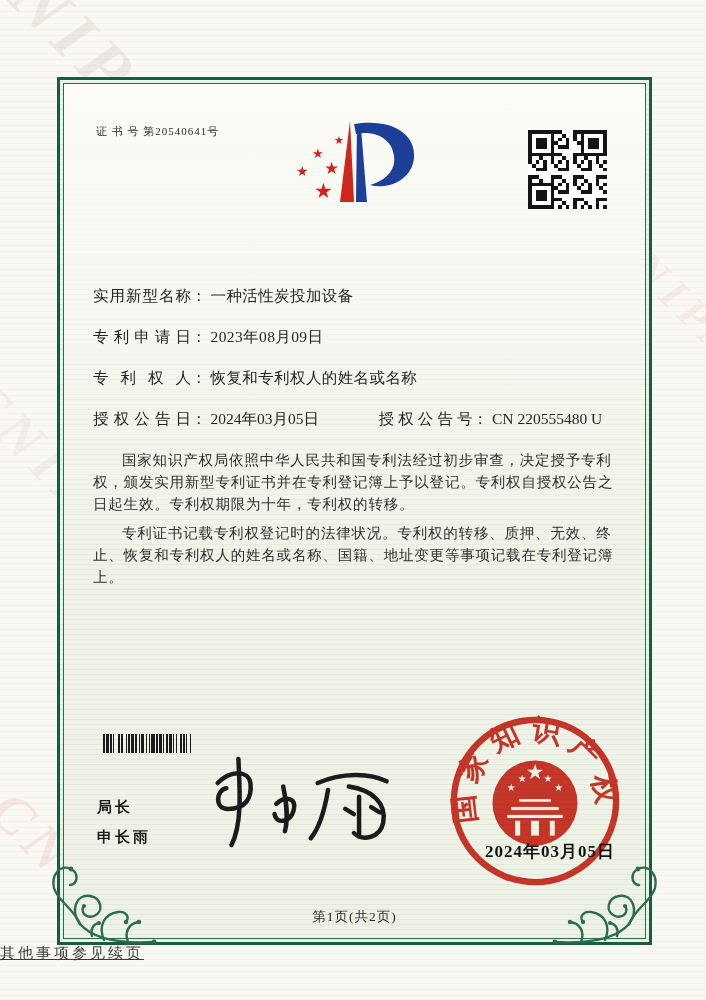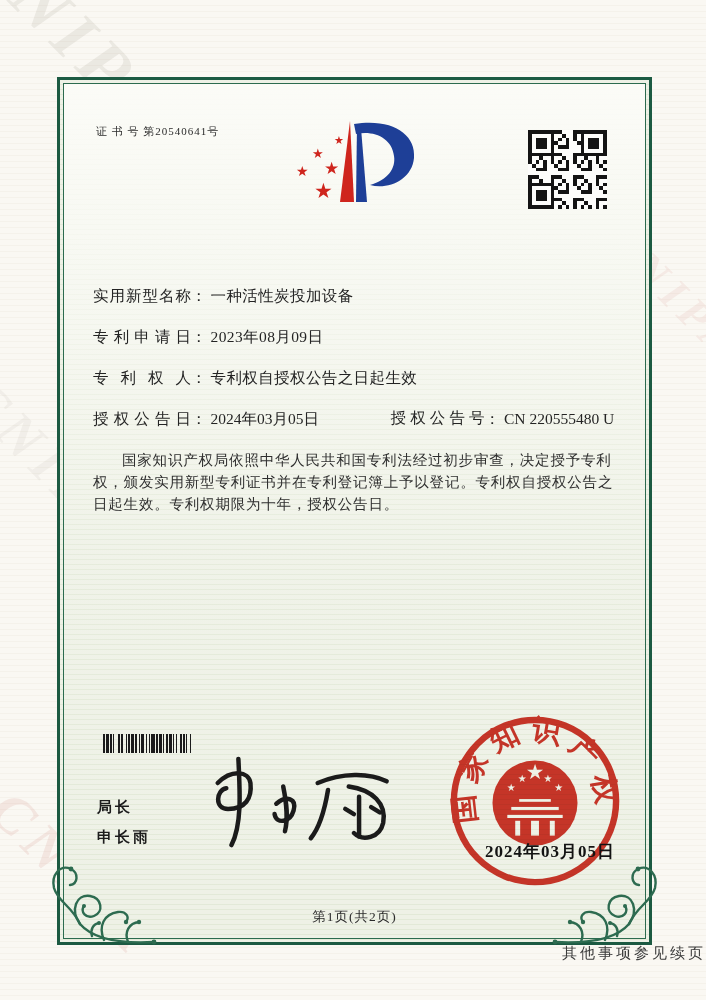--- a/index.html
+++ b/index.html
@@ -42,40 +42,40 @@
   .qr .d{background:#141414;}
   .title{position:absolute;left:0;top:136px;width:100%;text-align:center;z-index:5;
          font-size:36px;font-weight:bold;letter-spacing:3px;color:#141414;}
   
   .content{position:absolute;left:33px;top:205px;right:26px;z-index:5;color:#242424;}
   .frow{margin-bottom:19px;font-size:15.5px;line-height:22px;}
   .flabel{display:inline-block;width:98px;text-align:justify;text-align-last:justify;vertical-align:top;}
   .fcolon{vertical-align:top;margin-right:4px;}
   .fvalue{display:inline-block;vertical-align:top;width:calc(100% - 124px);letter-spacing:0.4px;}
   .grant .fvalue1{display:inline-block;vertical-align:top;width:150px;}
-  .grant .flabel2{display:inline-block;width:94px;text-align:justify;text-align-last:justify;vertical-align:top;margin-left:30px;font-family:Liberation Mono, monospace;}
+  .grant .flabel2{display:inline-block;width:94px;text-align:justify;text-align-last:justify;vertical-align:top;margin-left:18px;}
   
   .paras{margin-top:12px;font-size:14.5px;line-height:22px;color:#2e2e2e;letter-spacing:0.8px;}
   .paras p{margin:0 0 7px 0;text-indent:2em;}
   
   .barcode{position:absolute;left:43px;top:654px;width:182px;height:19px;display:flex;align-items:stretch;z-index:5;}
   .barcode div{height:100%;}
   .bar-b{background:#1b1b1b;}
   .signer{position:absolute;left:37px;top:712px;z-index:5;
           font-family:"Liberation Sans","DejaVu Sans",sans-serif;font-weight:bold;
           font-size:15px;color:#1d1d1d;letter-spacing:3px;line-height:30px;}
   .signature{position:absolute;left:132px;top:672px;z-index:5;}
   .seal{position:absolute;left:386px;top:632px;width:178px;height:178px;z-index:6;
         opacity:0.93;mix-blend-mode:multiply;}
   .seal-date{position:absolute;left:400px;top:760px;width:180px;text-align:center;z-index:7;
              font-size:17px;font-weight:bold;color:#131313;letter-spacing:1px;}
   .page-note{position:absolute;left:0;bottom:16px;width:100%;text-align:center;z-index:5;
              font-size:13.5px;color:#2c2c2c;letter-spacing:1px;}
-  .footer-note{position:absolute;left:0;top:944px;width:100%;text-align:right;z-index:3;
-               font-size:15px;color:#3a3a3a;letter-spacing:3px;}
+  .footer-note{position:absolute;left:0;top:944px;width:100%;text-align:left;z-index:3;
+               font-size:15px;color:#3a3a3a;letter-spacing:3px;text-decoration:underline;}
 </style>
 </head>
 <body>
 
 <div class="wm wm1">CNIPA</div>
 <div class="wm wm2">CNIPA</div>
 <div class="wm wm3">CNIPA</div>
 <div class="wm wm4">CNIPA</div>
 <div class="wm wm5">CNIPA</div>
 <div class="wm wm6">CNIPA</div>
@@ -575,25 +575,26 @@
       <div class="d"></div>
       <div></div>
       <div class="d"></div>
     </div>
 
 
   <div class="content">
     <div id="fields">
         <div class="frow"><span class="flabel">实用新型名称</span><span class="fcolon">：</span><span class="fvalue">一种活性炭投加设备</span></div>
         <div class="frow"><span class="flabel">专利申请日</span><span class="fcolon">：</span><span class="fvalue">2023年08月09日</span></div>
-        <div class="frow"><span class="flabel">专利权人</span><span class="fcolon">：</span><span class="fvalue">专利权自授权公告之日起生效</span></div>
+        <div class="frow"><span class="flabel">专利权人</span><span class="fcolon">：</span><span class="fvalue">恢复和专利权人的姓名或名称</span></div>
         <div class="frow grant"><span class="flabel">授权公告日</span><span class="fcolon">：</span><span class="fvalue1">2024年03月05日</span><span class="flabel2">授权公告号</span><span class="fcolon">：</span><span>CN 220555480 U</span></div>
       </div>
     <div class="paras" id="paras">
-        <p>国家知识产权局依照中华人民共和国专利法经过初步审查，决定授予专利权，颁发实用新型专利证书并在专利登记簿上予以登记。专利权自授权公告之日起生效。专利权期限为十年，授权公告日。</p>
+        <p>国家知识产权局依照中华人民共和国专利法经过初步审查，决定授予专利权，颁发实用新型专利证书并在专利登记簿上予以登记。专利权自授权公告之日起生效。专利权期限为十年，专利权的转移。</p>
+        <p>专利证书记载专利权登记时的法律状况。专利权的转移、质押、无效、终止、恢复和专利权人的姓名或名称、国籍、地址变更等事项记载在专利登记簿上。</p>
       </div>
   </div>
 
   <div class="barcode" id="barcode">
       <div class="bar-b" style="width: 2px;"></div>
       <div style="width: 1px;"></div>
       <div class="bar-b" style="width: 3px;"></div>
       <div style="width: 1px;"></div>
       <div class="bar-b" style="width: 2px;"></div>
       <div style="width: 1px;"></div>

